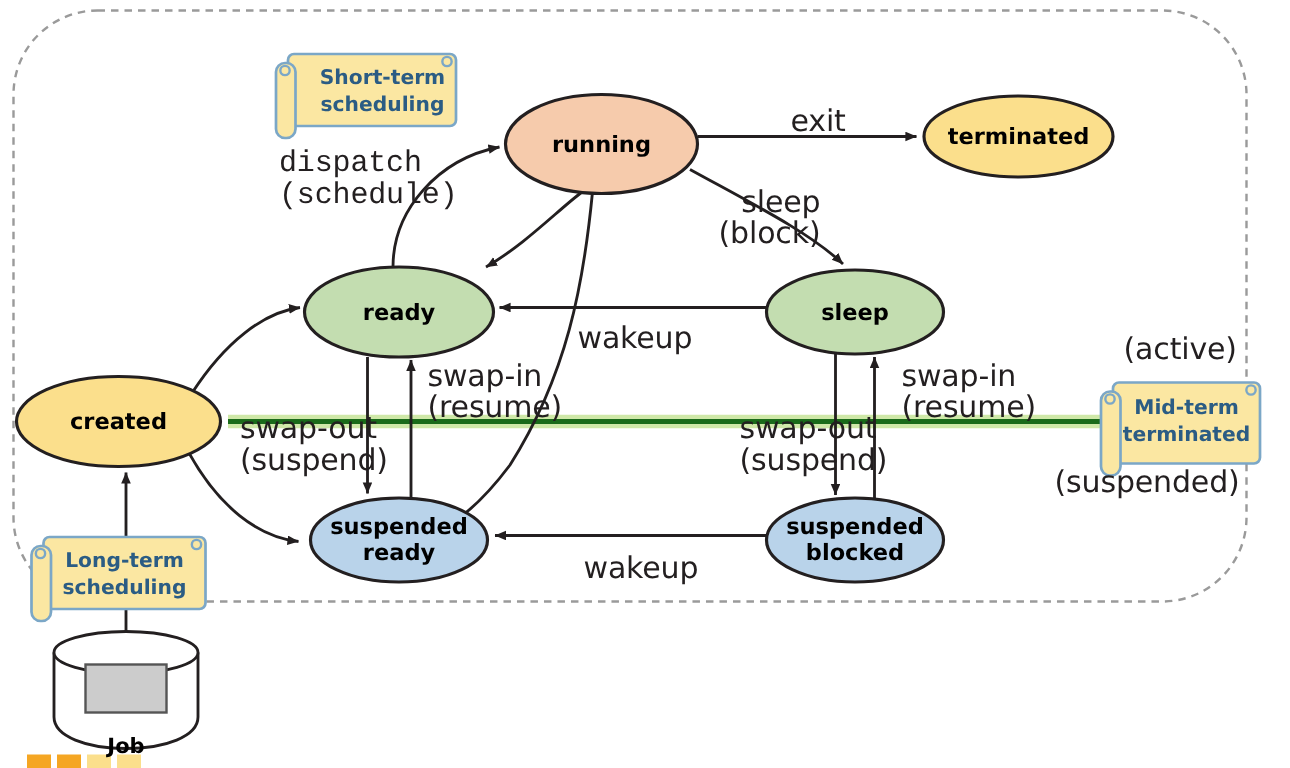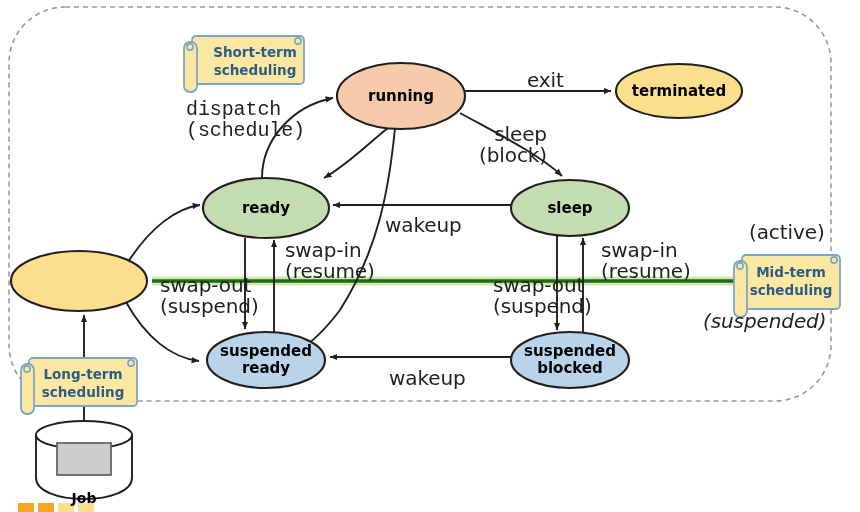--- a/index.html
+++ b/index.html
@@ -107,45 +107,46 @@
       <rect x="21" y="364" width="13" height="50" rx="6" fill="#fbe7a2" stroke="#7ba7c7" stroke-width="1.8"></rect>
       <circle cx="27" cy="369" r="3.1" fill="none" stroke="#7ba7c7" stroke-width="1.6"></circle>
       <circle cx="131" cy="363" r="3.1" fill="none" stroke="#7ba7c7" stroke-width="1.6"></circle>
     </g>
   </svg>
 
   <div class="node-label" style="left:616px;top:83px;width:126px;">terminated</div>
   <div class="node-label" style="left:337px;top:88px;width:128px;">running</div>
   <div class="node-label" style="left:203px;top:200px;width:126px;">ready</div>
   <div class="node-label" style="left:511px;top:200px;width:118px;">sleep</div>
+  <div class="node-label" style="left:11px;top:273px;width:136px;">created</div>
   <div class="node-label" style="left:207px;top:343px;width:118px;">suspended
 ready</div>
   <div class="node-label" style="left:511px;top:343px;width:118px;">suspended
 blocked</div>
 
   <div class="edge-label" style="left:186px;top:99px;font-family:Liberation Mono, monospace;">dispatch
 (schedule)</div>
   <div class="edge-label" style="left:527px;top:70px;">exit</div>
   <div class="edge-label" style="left:479px;top:124px;text-align:right;">sleep
 (block)</div>
   <div class="edge-label" style="left:385px;top:215px;">wakeup</div>
   <div class="edge-label" style="left:285px;top:240px;">swap-in
 (resume)</div>
   <div class="edge-label" style="left:601px;top:240px;">swap-in
 (resume)</div>
   <div class="edge-label" style="left:160px;top:275px;">swap-out
 (suspend)</div>
   <div class="edge-label" style="left:493px;top:275px;">swap-out
 (suspend)</div>
   <div class="edge-label" style="left:709px;top:222px;margin-left:40px;">(active)</div>
-  <div class="edge-label" style="left:703px;top:311px;font-style:italic;">(suspended)</div>
+  <div class="edge-label" style="left:703px;top:311px;">(suspended)</div>
   <div class="edge-label" style="left:389px;top:368px;">wakeup</div>
 
   <div class="scroll-text" style="left:196px;top:43px;width:118px;">Short-term
 scheduling</div>
   <div class="scroll-text" style="left:744px;top:263px;width:94px;">Mid-term
-scheduling</div>
+terminated</div>
   <div class="scroll-text" style="left:32px;top:365px;width:102px;">Long-term
 scheduling</div>
 
   <div class="job-label" style="left:57px;top:450px;width:54px;text-align:center;margin-top:40px;">Job</div>
 
 </div>
 
 </body></html>

